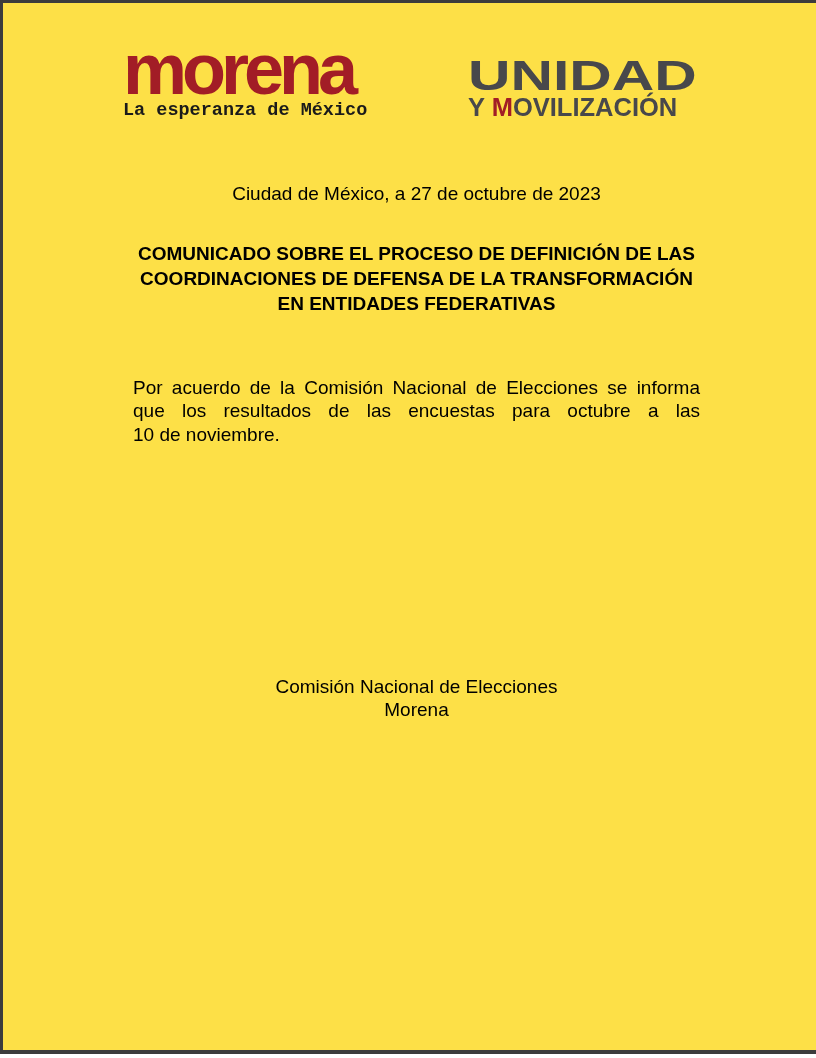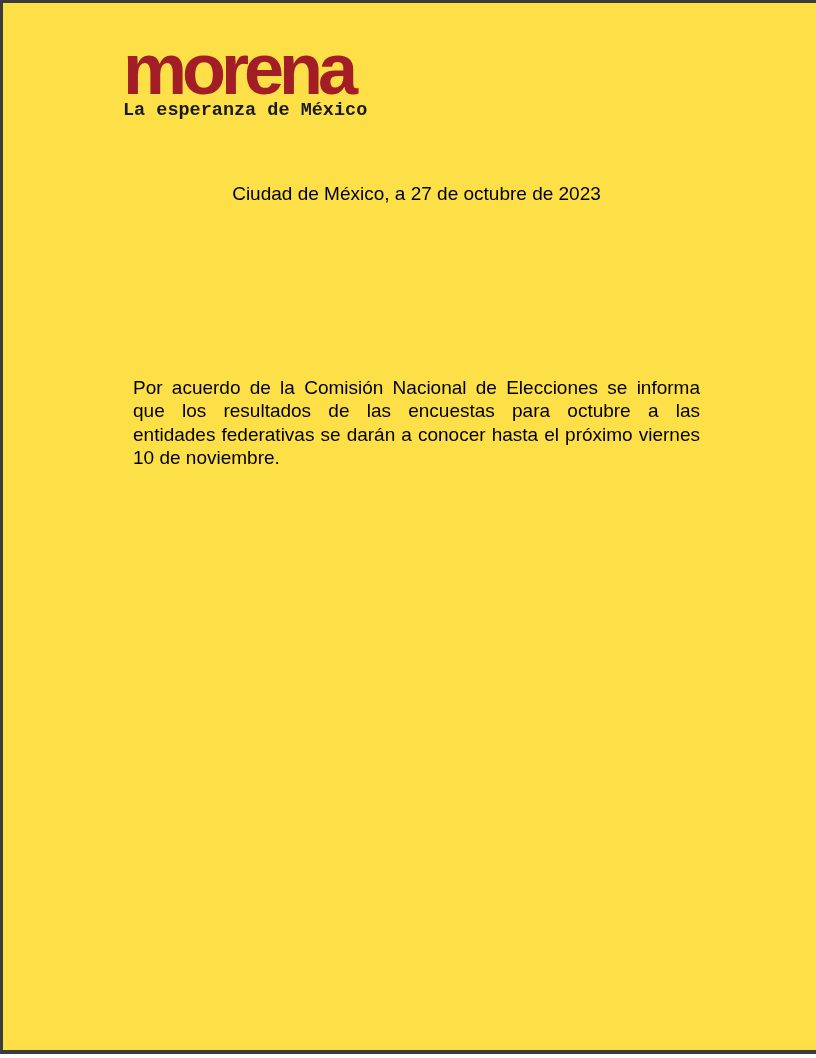--- a/index.html
+++ b/index.html
@@ -112,25 +112,37 @@
 </head>
 <body>
 
 <div class="page">
 
   <div class="logo-morena">
     <div class="morena-word">morena</div>
     <div class="morena-tagline">La esperanza de México</div>
   </div>
 
+  <div class="logo-unidad">
+    <div class="unidad-word">UNIDAD</div>
+    <div class="unidad-sub"><span>Y </span><span class="red-m">M</span><span>OVILIZACIÓN</span></div>
+  </div>
 
   <div class="col date-line">Ciudad de México, a 27 de octubre de 2023</div>
 
+  <div class="col doc-title">
+    <div>COMUNICADO SOBRE EL PROCESO DE DEFINICIÓN DE LAS</div>
+    <div>COORDINACIONES DE DEFENSA DE LA TRANSFORMACIÓN</div>
+    <div>EN ENTIDADES FEDERATIVAS</div>
+  </div>
 
   <div class="col doc-body">
     <div class="just-line">Por acuerdo de la Comisión Nacional de Elecciones se informa</div>
     <div class="just-line">que los resultados de las encuestas para octubre a las</div>
-    <div class="just-line">entidades federativas se darán a conocer hasta el próximo viernes</div>
     <div class="last-line">10 de noviembre.</div>
   </div>
 
+  <div class="col signature">
+    <div>Comisión Nacional de Elecciones</div>
+    <div>Morena</div>
+  </div>
 
 </div>
 
 </body></html>

